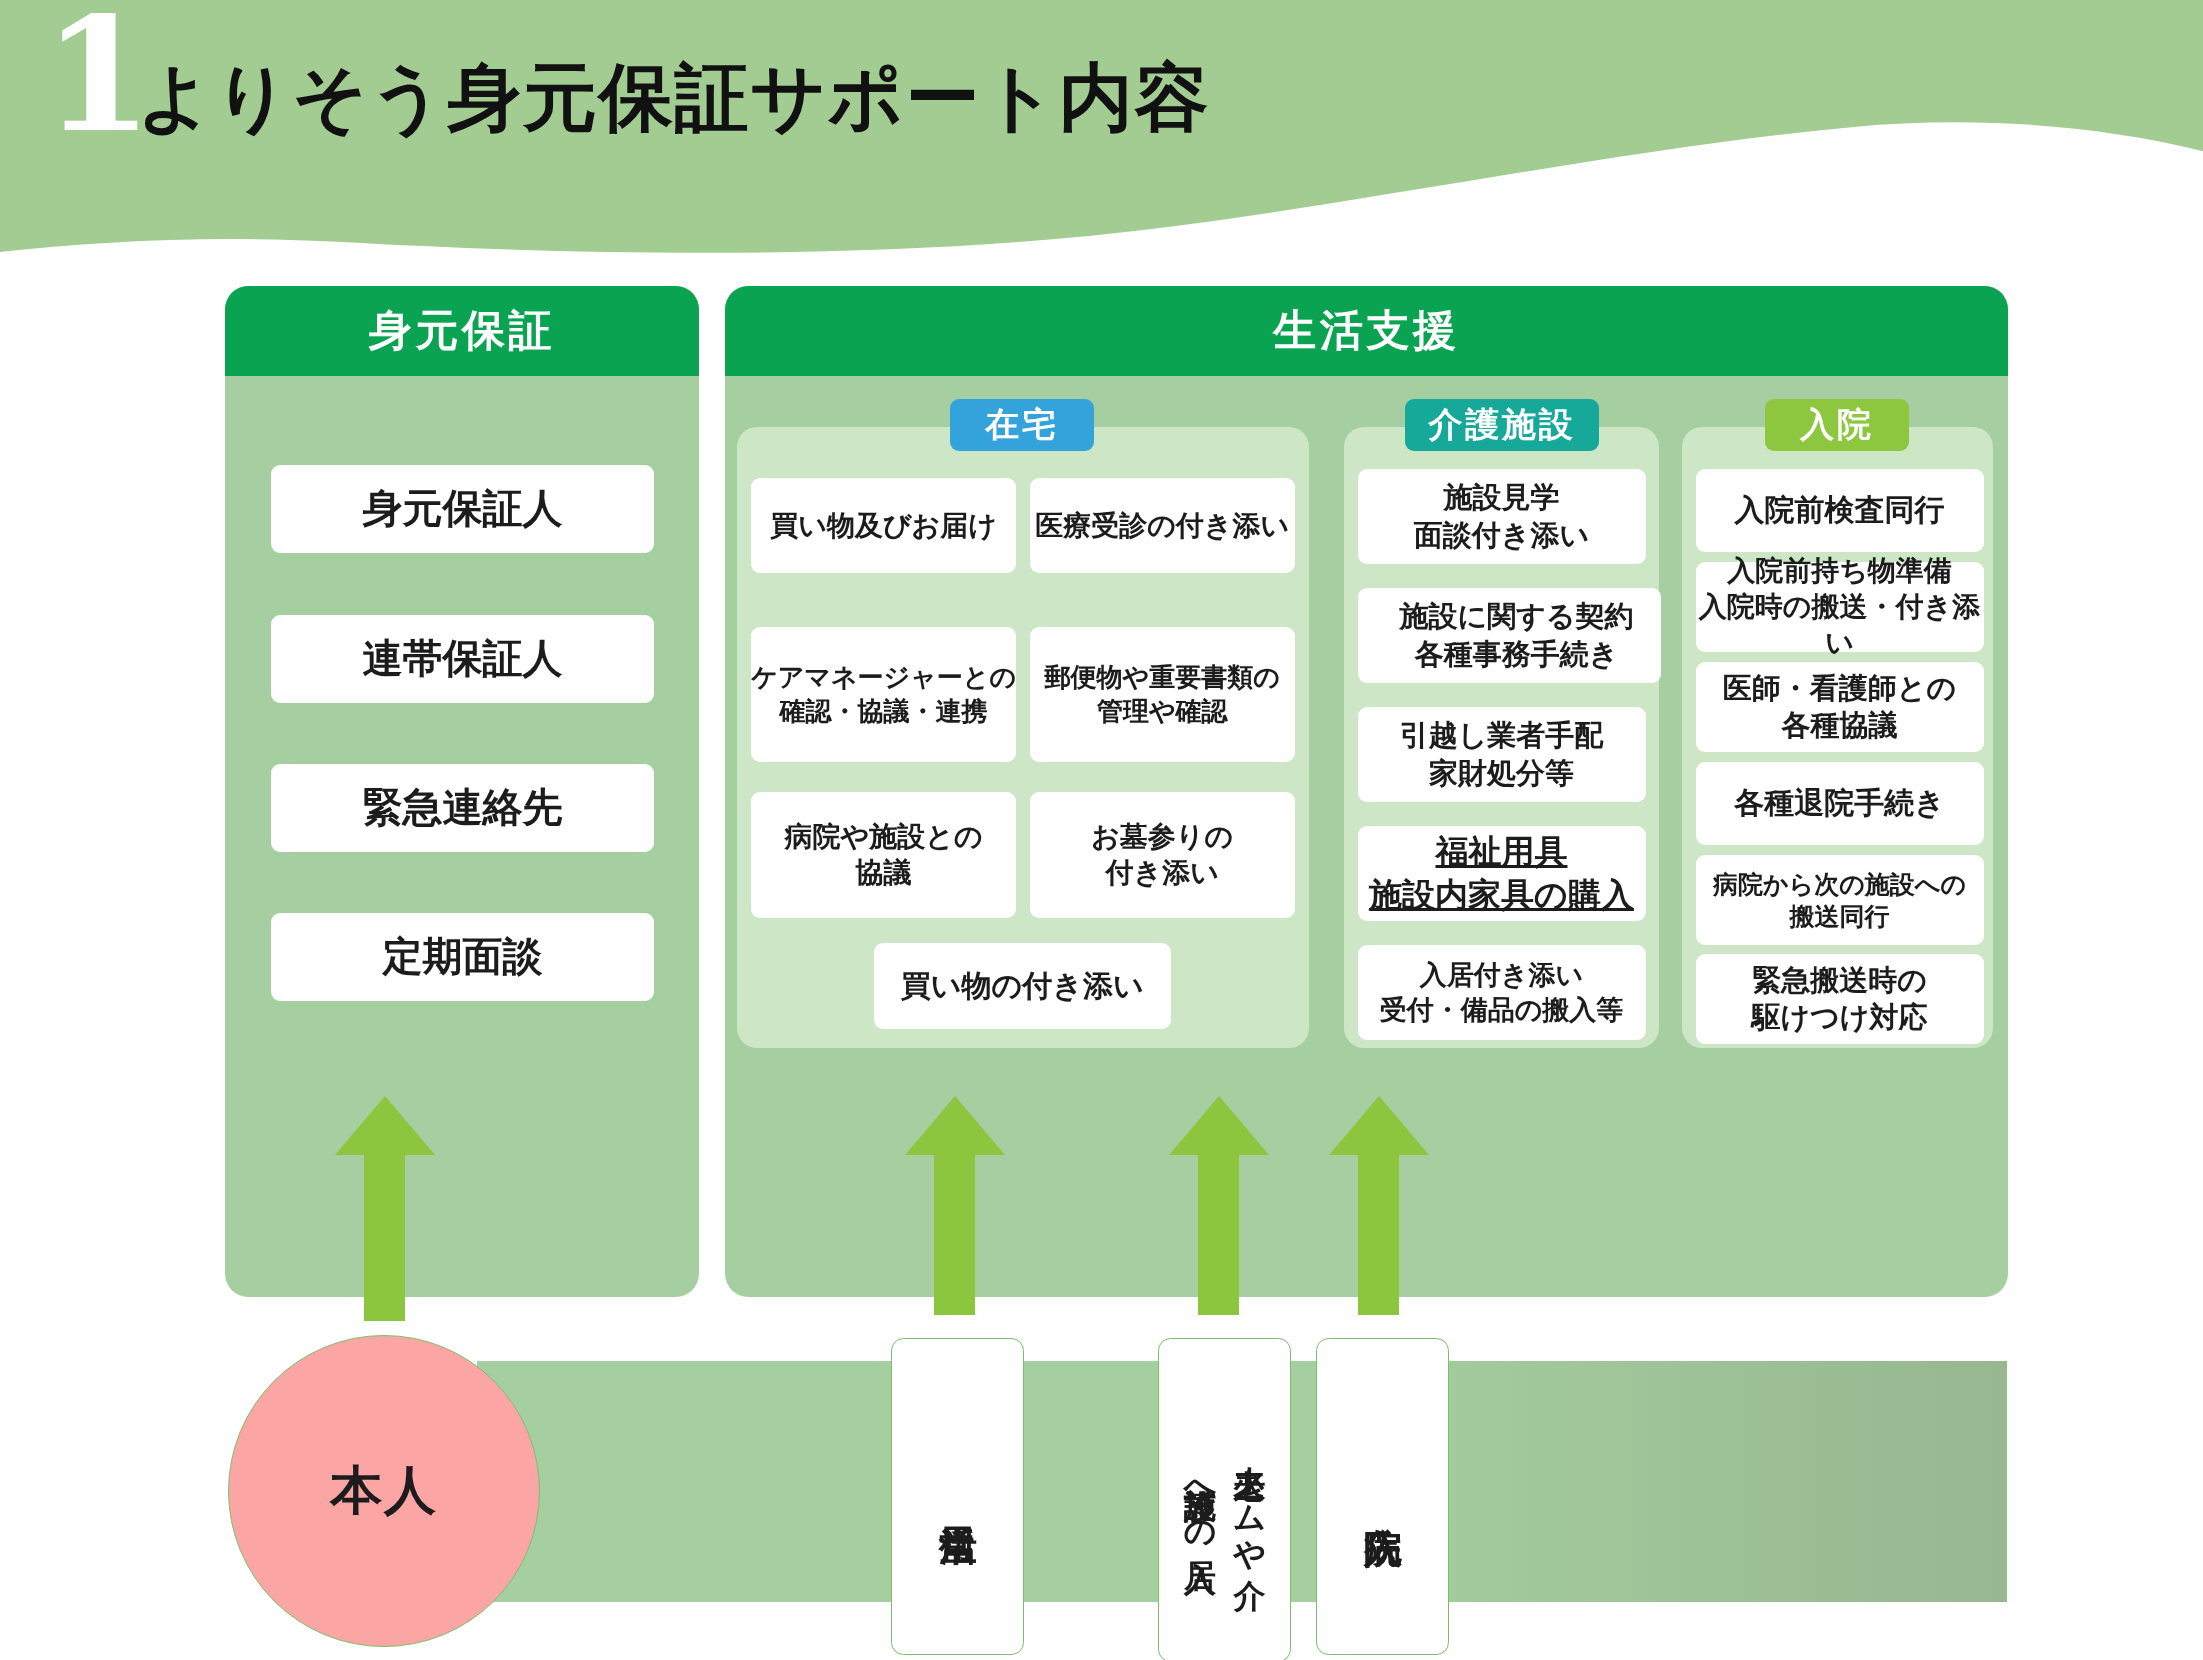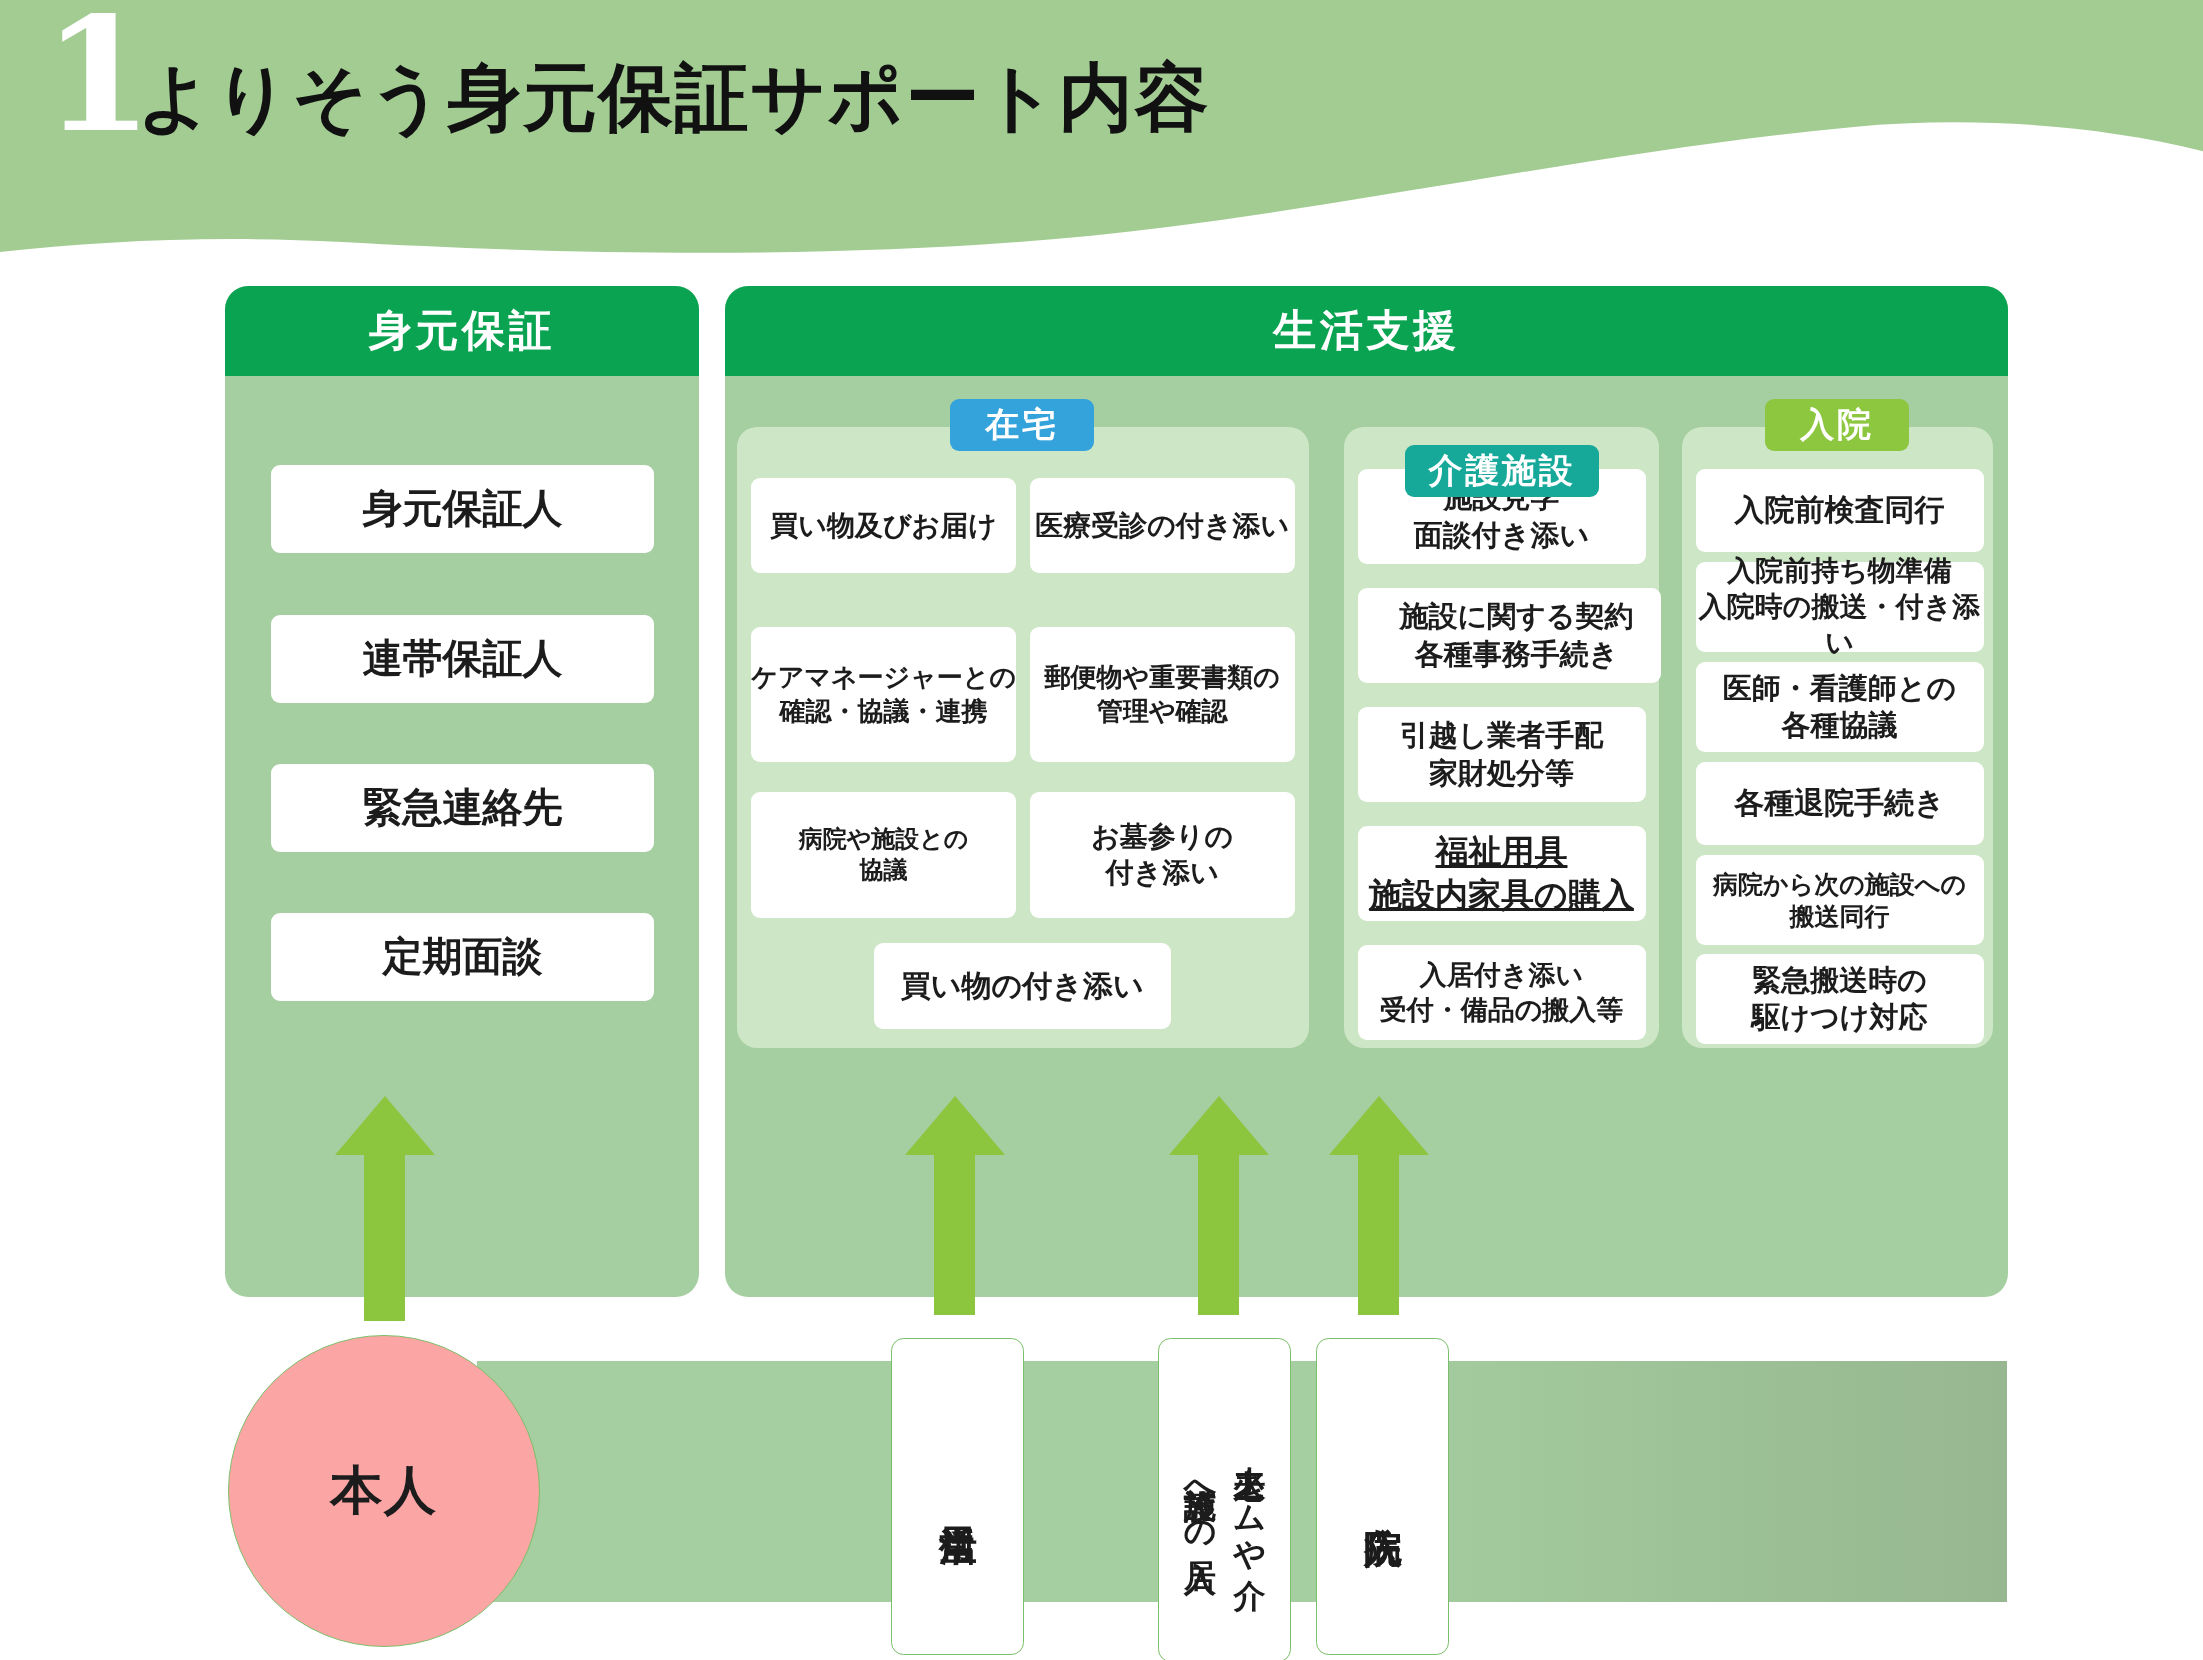--- a/index.html
+++ b/index.html
@@ -39,21 +39,21 @@
   .subpanel{position:absolute;top:141px;height:621px;background:#cde6c6;border-radius:20px;}
   #sub-zaitaku{left:11.7px;width:572px;}
   #sub-kaigo{left:619px;width:315px;}
   #sub-nyuin{left:957px;width:311px;}
   .subtab{
     position:absolute;top:113px;height:52px;border-radius:9px;z-index:3;
     display:flex;align-items:center;justify-content:center;
     color:#ffffff;font-weight:bold;font-size:34px;letter-spacing:2.7px;
   }
   #tab-zaitaku{left:225px;width:144px;background:#35a3db;}
-  #tab-kaigo{left:680px;width:194px;background:#16a99a;margin-top:46px;}
+  #tab-kaigo{left:680px;width:194px;background:#16a99a;}
   #tab-nyuin{left:1040px;width:144px;background:#8dc63f;}
   
   #band{
     position:absolute;left:477px;top:1361px;width:1530px;height:241px;z-index:1;
     background:linear-gradient(90deg,#a5cfa0 0%,#a5cfa0 55%,#97b790 100%);
   }
   #person{
     position:absolute;left:228px;top:1335px;width:310px;height:310px;z-index:2;
     background:#fca5a5;border:1.8px solid #7cbf6a;border-radius:50%;
     display:flex;align-items:center;justify-content:center;
@@ -103,21 +103,21 @@
   <div class="panel" id="panel-life">
     <div class="panel-header">生活支援</div>
 
     <div class="subpanel" id="sub-zaitaku">
       <div class="wbox" style="left:14.4px;top:51px;width:265px;height:95px;font-size:28px;">買い物及びお届け</div>
       <div class="wbox" style="left:293px;top:51px;width:265px;height:95px;font-size:28px;">医療受診の付き添い</div>
       <div class="wbox" style="left:14.4px;top:200px;width:265px;height:135px;font-size:26px;">ケアマネージャーとの
 確認・協議・連携</div>
       <div class="wbox" style="left:293px;top:200px;width:265px;height:135px;font-size:26px;">郵便物や重要書類の
 管理や確認</div>
-      <div class="wbox" style="left:14.4px;top:365px;width:265px;height:126px;font-size:24px;">病院や施設との
+      <div class="wbox" style="left:14.4px;top:365px;width:265px;height:126px;font-size:28px;">病院や施設との
 協議</div>
       <div class="wbox" style="left:293px;top:365px;width:265px;height:126px;font-size:28px;">お墓参りの
 付き添い</div>
       <div class="wbox" style="left:137px;top:516px;width:297px;height:86px;font-size:30px;">買い物の付き添い</div>
     </div>
 
     <div class="subpanel" id="sub-kaigo">
       <div class="wbox" style="left:13.5px;top:42px;width:288px;height:95px;font-size:29px;">施設見学
 面談付き添い</div>
       <div class="wbox" style="left:13.5px;top:161px;width:288px;height:95px;font-size:29px;padding-left:15px;">施設に関する契約

